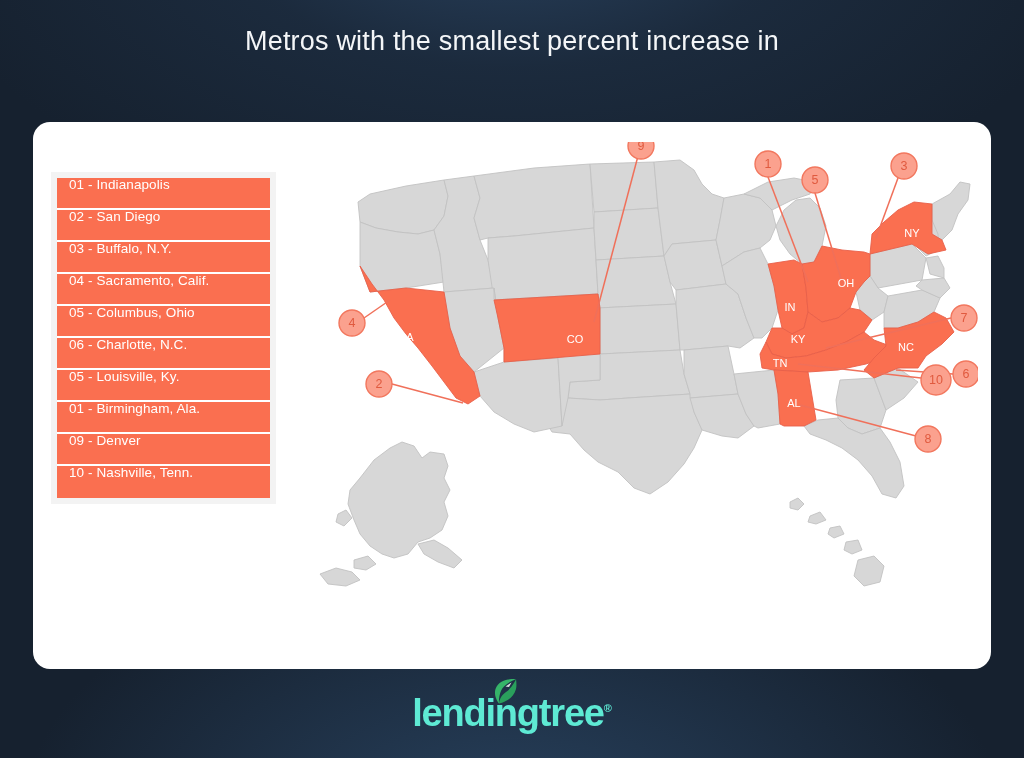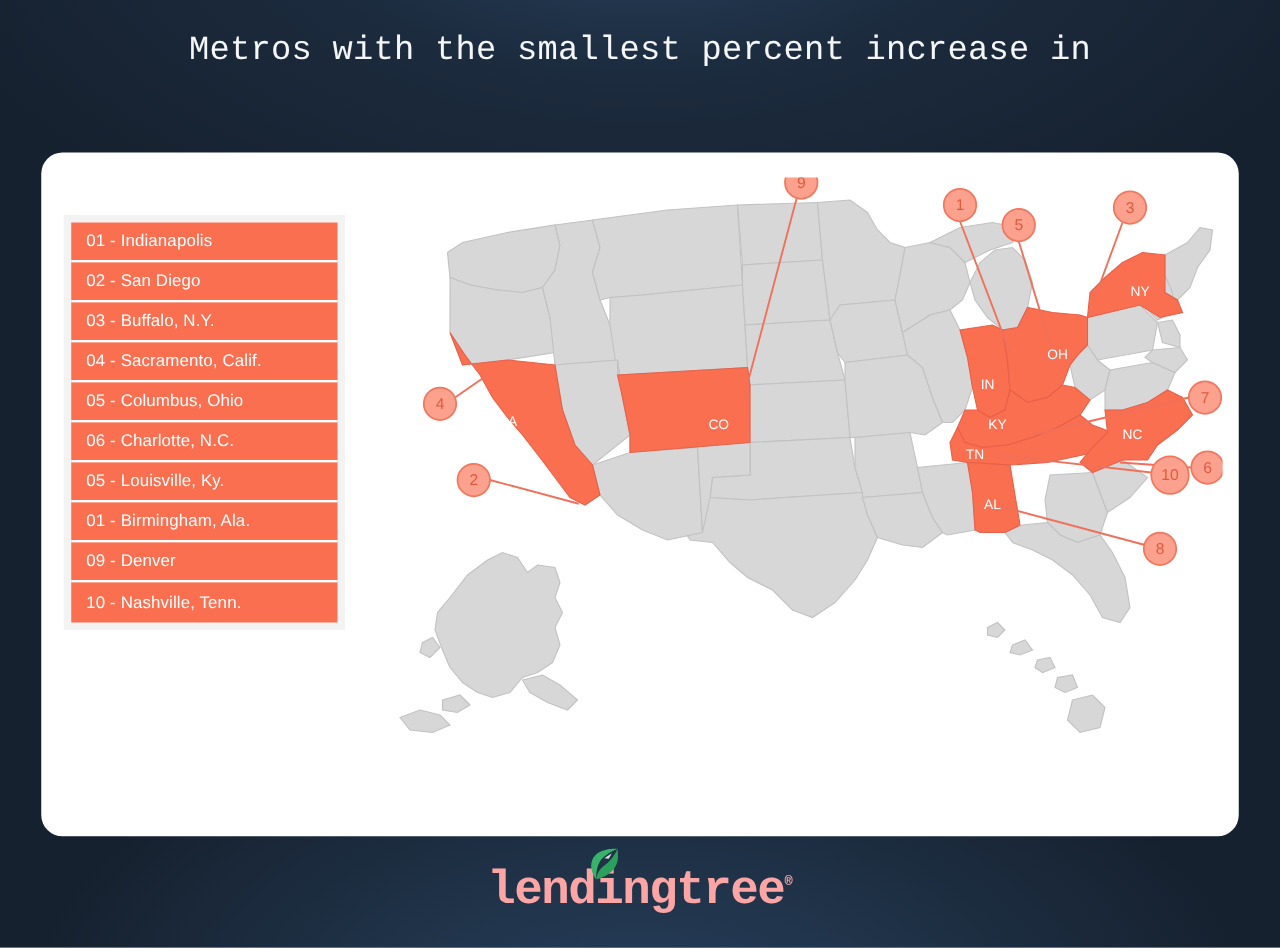--- a/index.html
+++ b/index.html
@@ -25,21 +25,21 @@
       linear-gradient(180deg, #16212f 0%, #16212f 100%);
   }
 
   
   #title {
     position: absolute;
     top: 24px;
     left: 0;
     width: 1024px;
     text-align: center;
-    font-family: Liberation Mono, monospace;
+    font-family: Liberation Sans, sans-serif;
     color: #f4f6f8;
     font-size: 27px;
     line-height: 34px;
     letter-spacing: 0.2px;
   }
   #title .line { display: block; white-space: nowrap; }
 
   
   #card {
     position: absolute;
@@ -60,21 +60,21 @@
     padding: 6px;
     background: #f3f3f3;
   }
   .legend-item {
     background: #fa6f50;
     color: #ffffff;
     font-size: 13.5px;
     line-height: 1;
     height: 32px;
     display: flex;
-    align-items: center;
+    align-items: flex-start;
     padding-left: 12px;
     border-bottom: 2px solid #ffffff;
     letter-spacing: 0.1px;
   }
   .legend-item:last-child { border-bottom: none; }
 
   
   #map-wrap {
     position: absolute;
     left: 265px;
@@ -109,24 +109,24 @@
     left: 0;
     top: 694px;
     width: 1024px;
     text-align: center;
   }
   #logo-inner {
     display: inline-block;
     position: relative;
     font-size: 38px;
     font-weight: bold;
-    color: #fca5a5;
+    color: #5eead4;
     letter-spacing: -1.2px;
     line-height: 1;
-    font-family: Liberation Mono, monospace;
+    font-family: Liberation Sans, sans-serif;
   }
   #logo-leaf {
     position: absolute;
     left: 80px;
     top: -17px;
     width: 26px;
     height: 28px;
   }
   #logo-tm {
     font-size: 11px;

